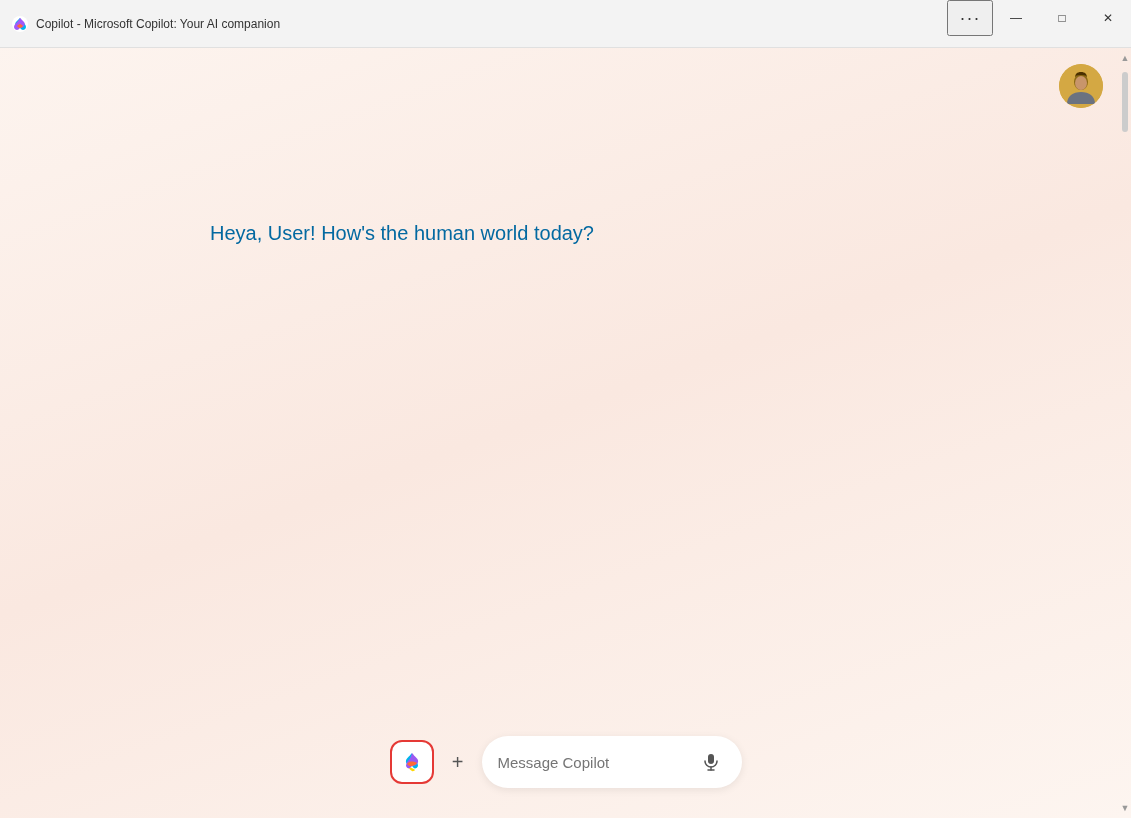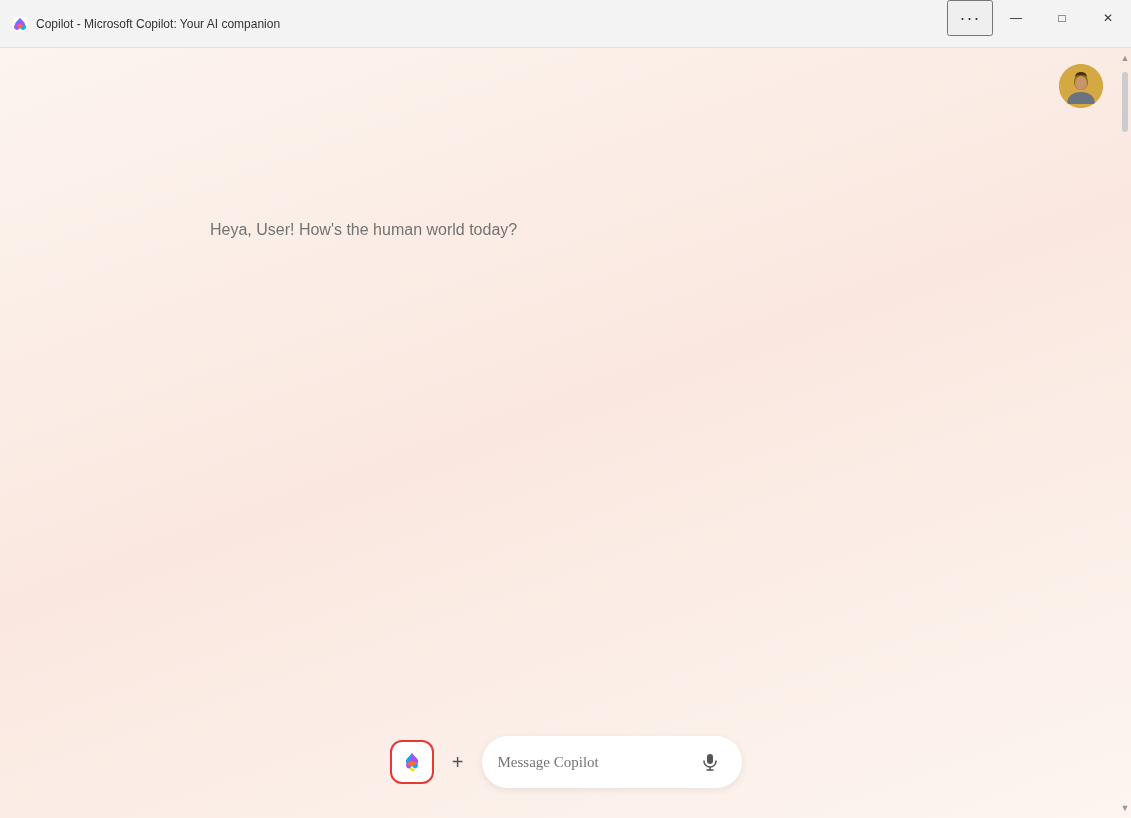--- a/index.html
+++ b/index.html
@@ -147,22 +147,22 @@
     }
 
     
     .chat-area {
       flex: 1;
       padding: 40px 40px 20px 40px;
       overflow-y: auto;
     }
 
     .message-text {
-      font-size: 16px;
-      color: #737373;
+      font-size: 20px;
+      color: #0369a1;
       line-height: 1.5;
       margin-top: 130px;
       margin-left: 170px;
     }
 
     
     .bottom-area {
       padding: 20px 40px 30px 40px;
       display: flex;
       align-items: center;
@@ -215,21 +215,21 @@
       box-shadow: 0 2px 8px rgba(0,0,0,0.08);
     }
 
     .message-input {
       border: none;
       outline: none;
       font-size: 15px;
       color: #888;
       background: transparent;
       flex: 1;
-      font-family: Liberation Serif, serif;
+      font-family: Liberation Sans, sans-serif;
     }
 
     .mic-btn {
       width: 32px;
       height: 32px;
       display: flex;
       align-items: center;
       justify-content: center;
       cursor: pointer;
       color: #555;

